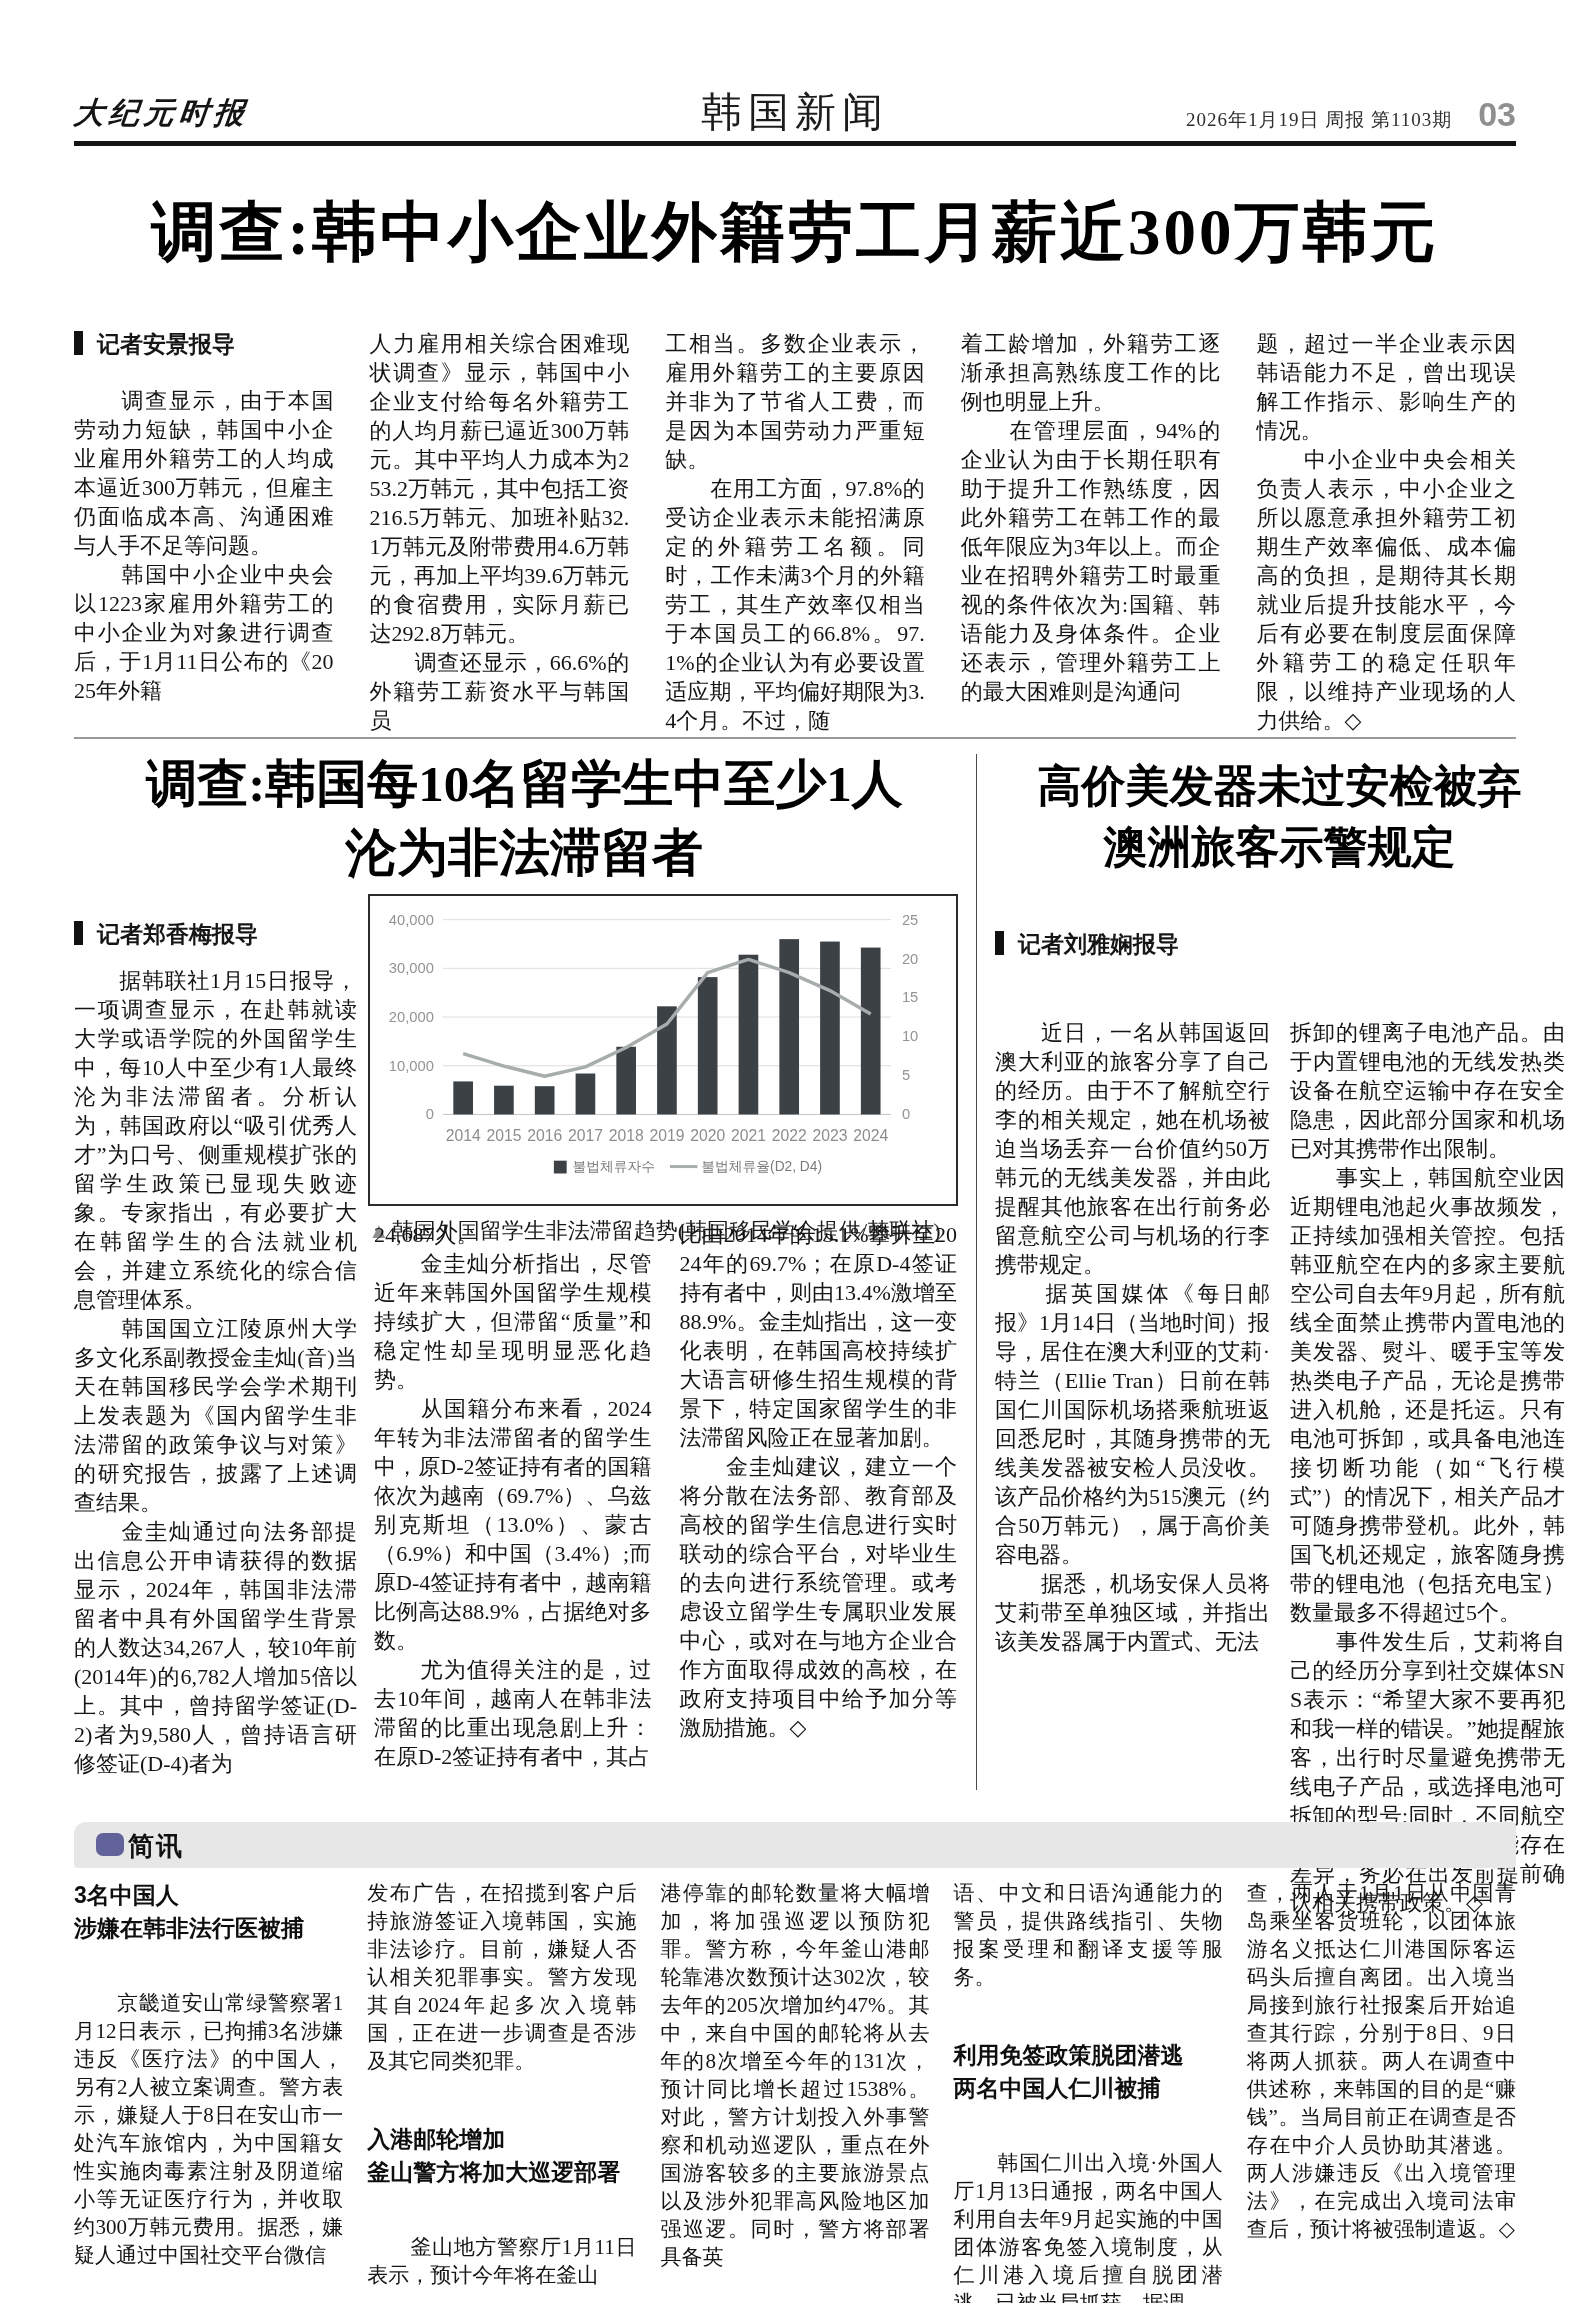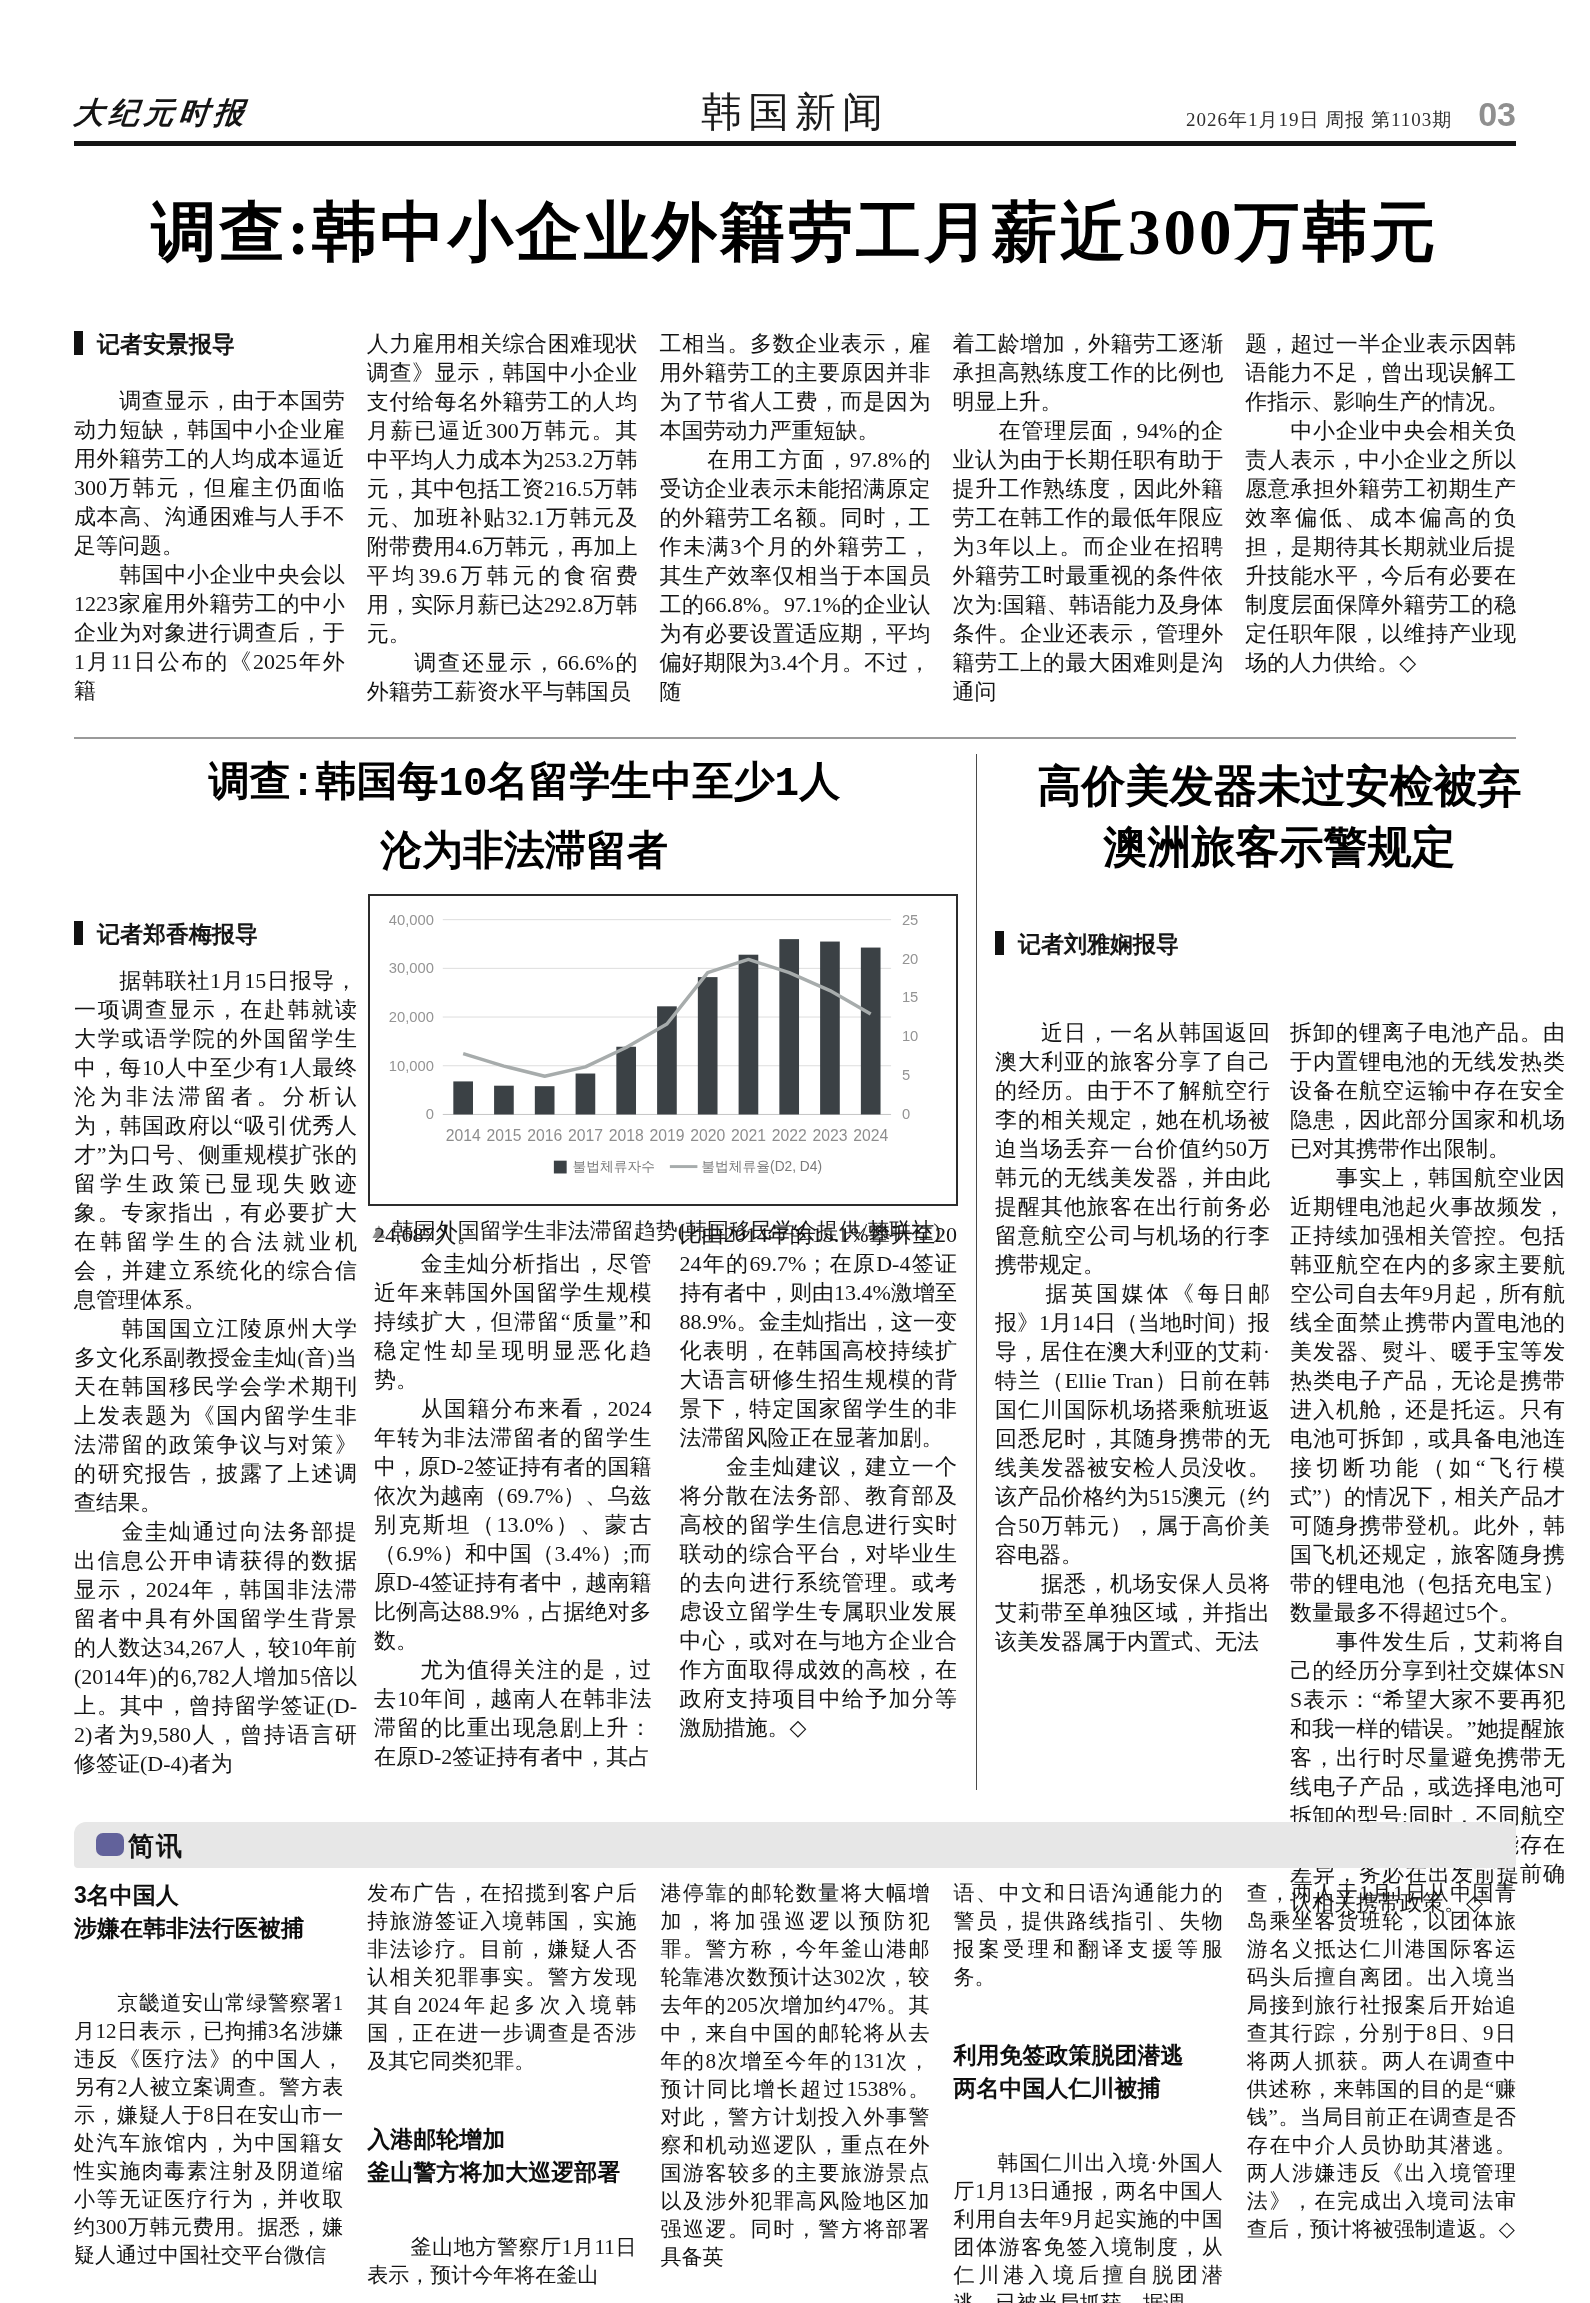--- a/index.html
+++ b/index.html
@@ -30,40 +30,40 @@
   }
   .top-rule { position:absolute; left:74px; top:141px; width:1442px; height:5px; background:#141414; }
 
   
   .main-headline {
     position:absolute; left:74px; top:190px; width:1442px; text-align:center;
     font-size:65px; line-height:85px; font-weight:900; letter-spacing:3px; color:#000;
   }
   .h2-left {
     position:absolute; left:74px; top:750px; width:901px; text-align:center;
-    font-size:41px; line-height:69px; font-weight:900; color:#000;font-family:Liberation Mono, monospace;
+    font-size:51px; line-height:69px; font-weight:900; color:#000;
   }
   .h2-right {
     position:absolute; left:995px; top:756px; width:569px; text-align:center;
     font-size:44px; line-height:61px; font-weight:900; color:#000;
   }
 
   
   .byline { font-family:"Liberation Sans","DejaVu Sans",sans-serif; font-size:23px; font-weight:700; color:#161616; white-space:nowrap; }
   .byline-bar { display:inline-block; width:9px; height:24px; background:#111; margin-right:14px; vertical-align:-3px; }
   .byline-left2  { position:absolute; left:74px;  top:919px; }
   .byline-right2 { position:absolute; left:995px; top:929px; }
 
   
   .para {
     font-size:22px; line-height:29px; text-align:justify; word-break:break-all;
     color:#141414; margin:0;
   }
   .col { }
-  .article1 { position:absolute; left:74px; top:329px; width:1442px; display:flex; gap:22px; }
+  .article1 { position:absolute; left:74px; top:329px; width:1442px; display:flex; gap:36px; }
   .article1 .col { flex:1 1 0; }
   .article1 .byline { margin-bottom:26px; }
 
   .sep1 { position:absolute; left:74px; top:737px; width:1442px; height:2px; background:#9a9a9a; }
   .vdiv { position:absolute; left:976px; top:754px; width:1px; height:1036px; background:#4a4a4a; }
 
   .student-col1 { position:absolute; left:74px;  top:966px;  width:283px; }
   .student-cols23 { position:absolute; left:374px; top:1220px; width:583px; display:flex; gap:28px; }
   .student-cols23 .col { flex:1 1 0; }
 

